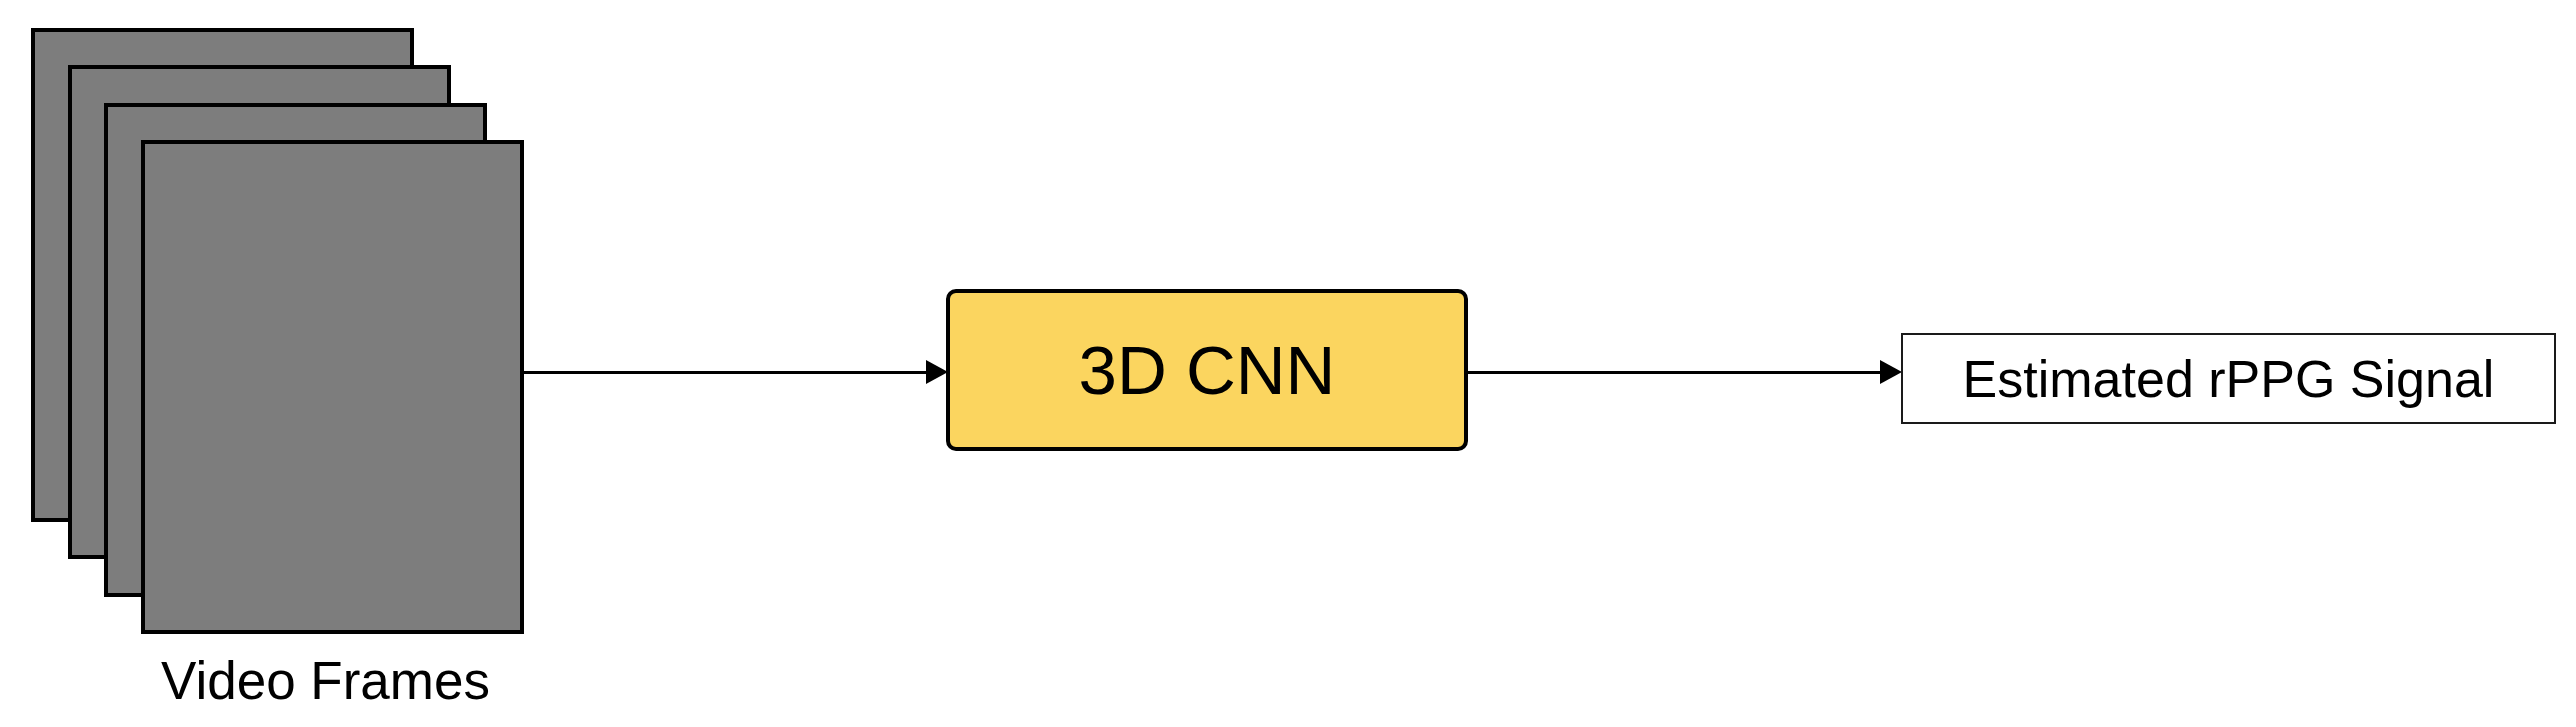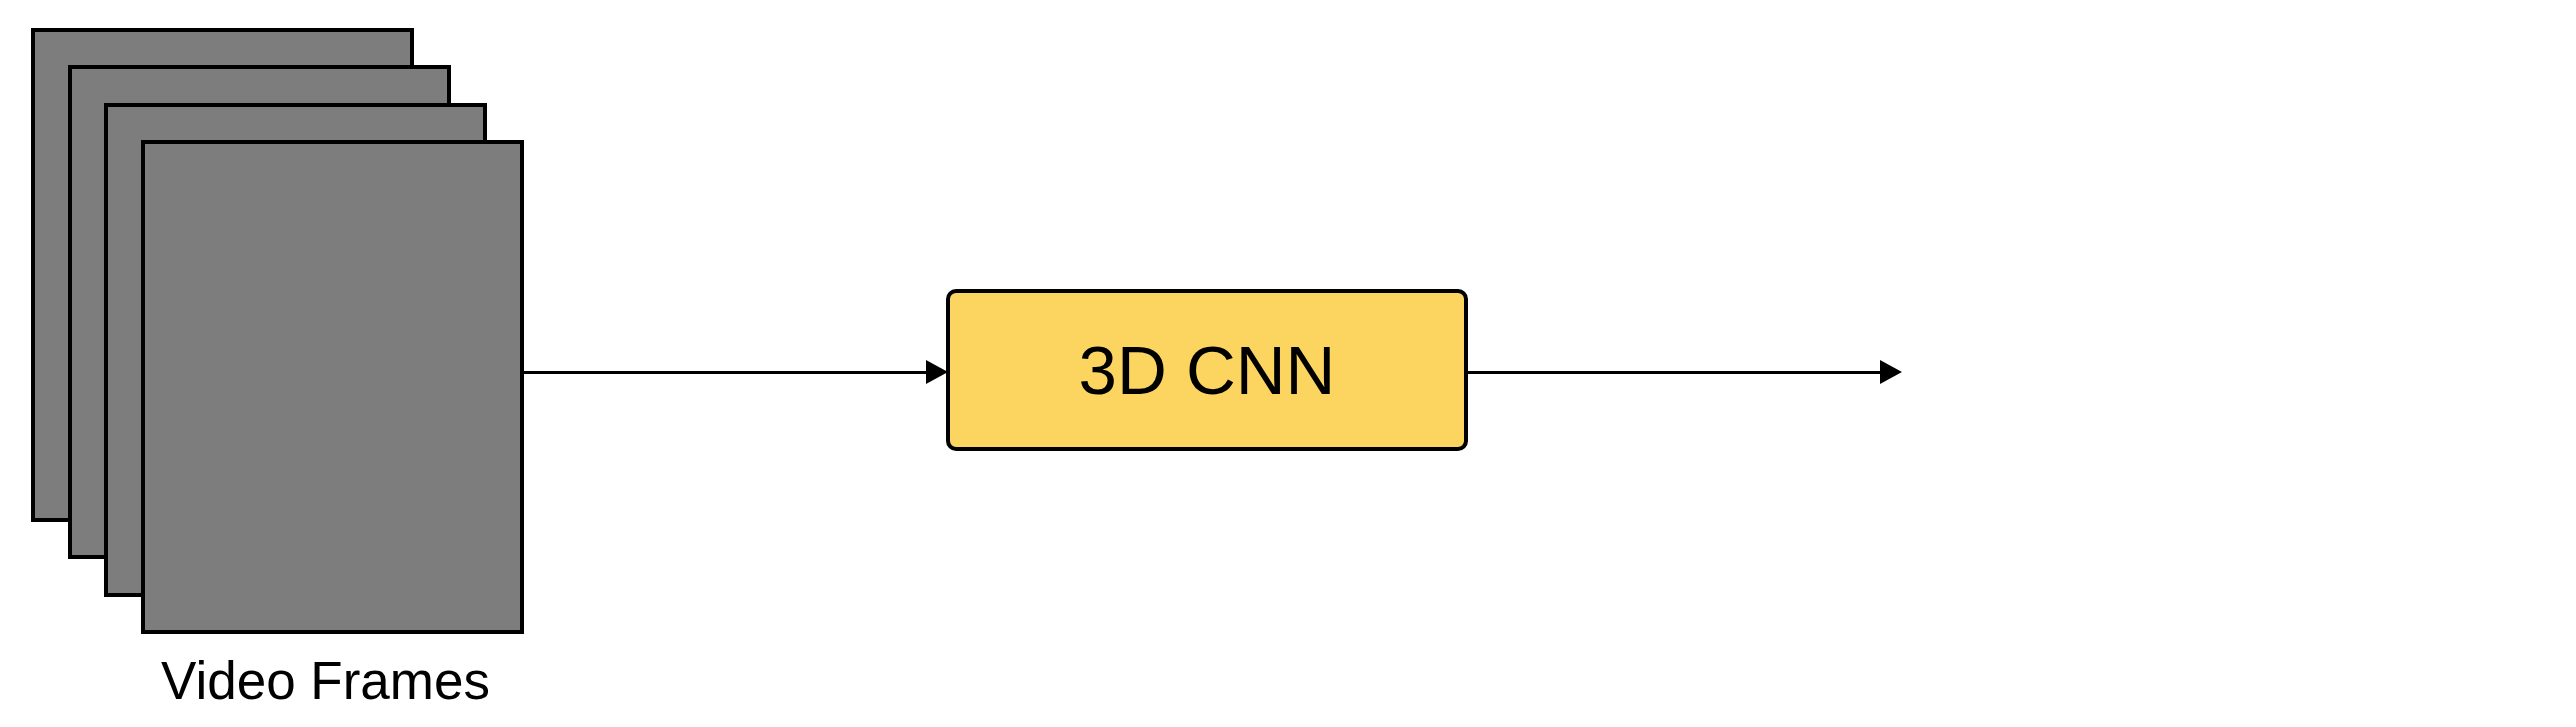--- a/index.html
+++ b/index.html
@@ -123,15 +123,18 @@
 
   <div class="cnn-box">
     <span>3D CNN</span>
   </div>
 
   <div class="arrow arrow-2">
     <div class="shaft"></div>
     <div class="head"></div>
   </div>
 
+  <div class="output-box">
+    <span>Estimated rPPG Signal</span>
+  </div>
 
 </div>
 
 
 </body></html>

